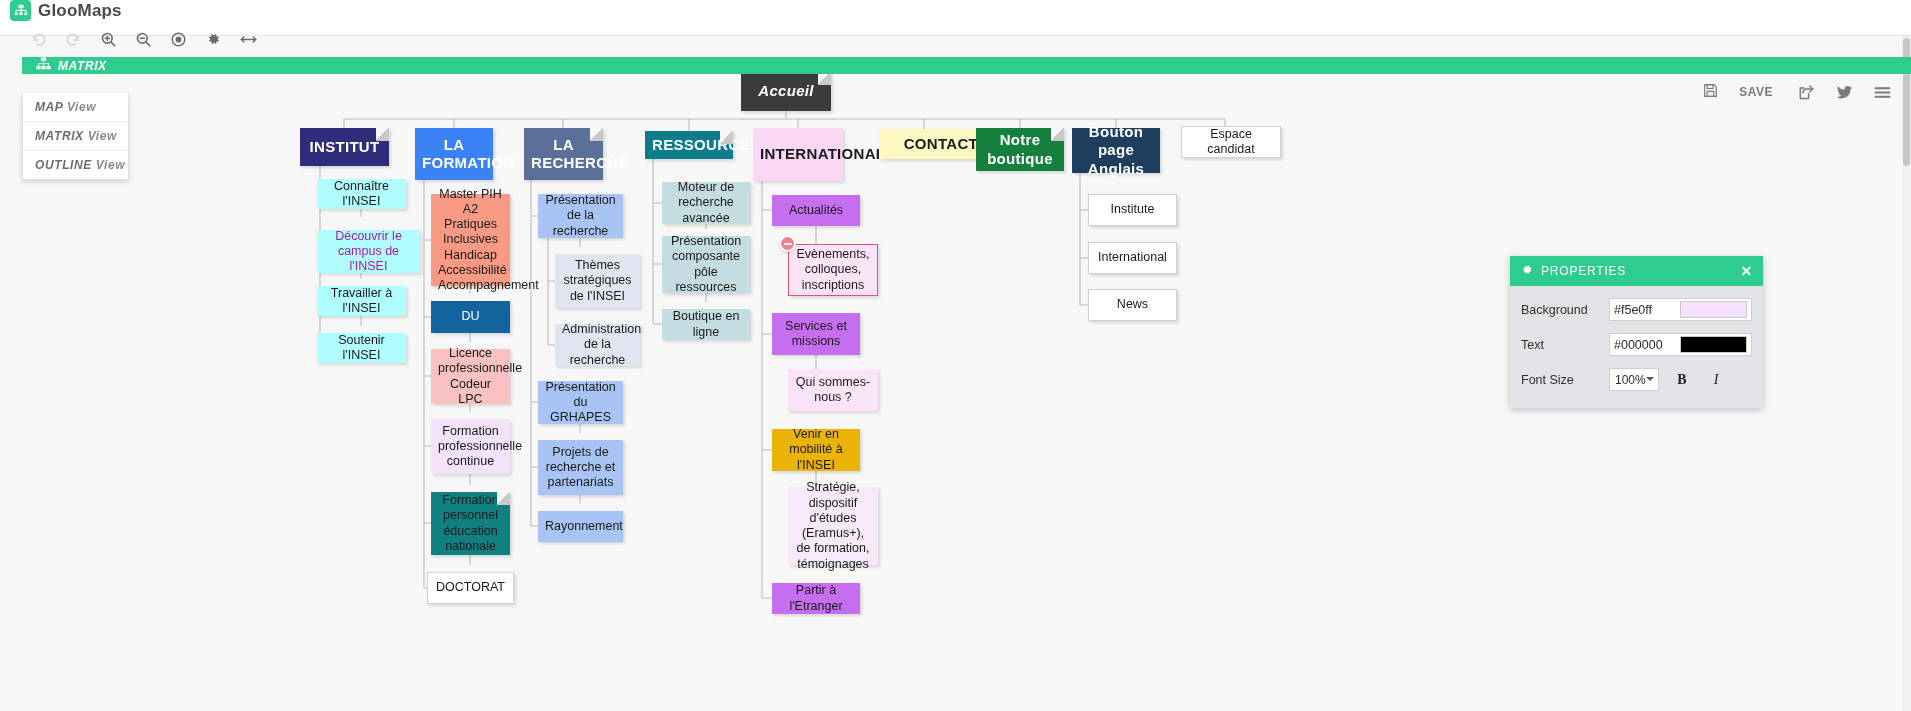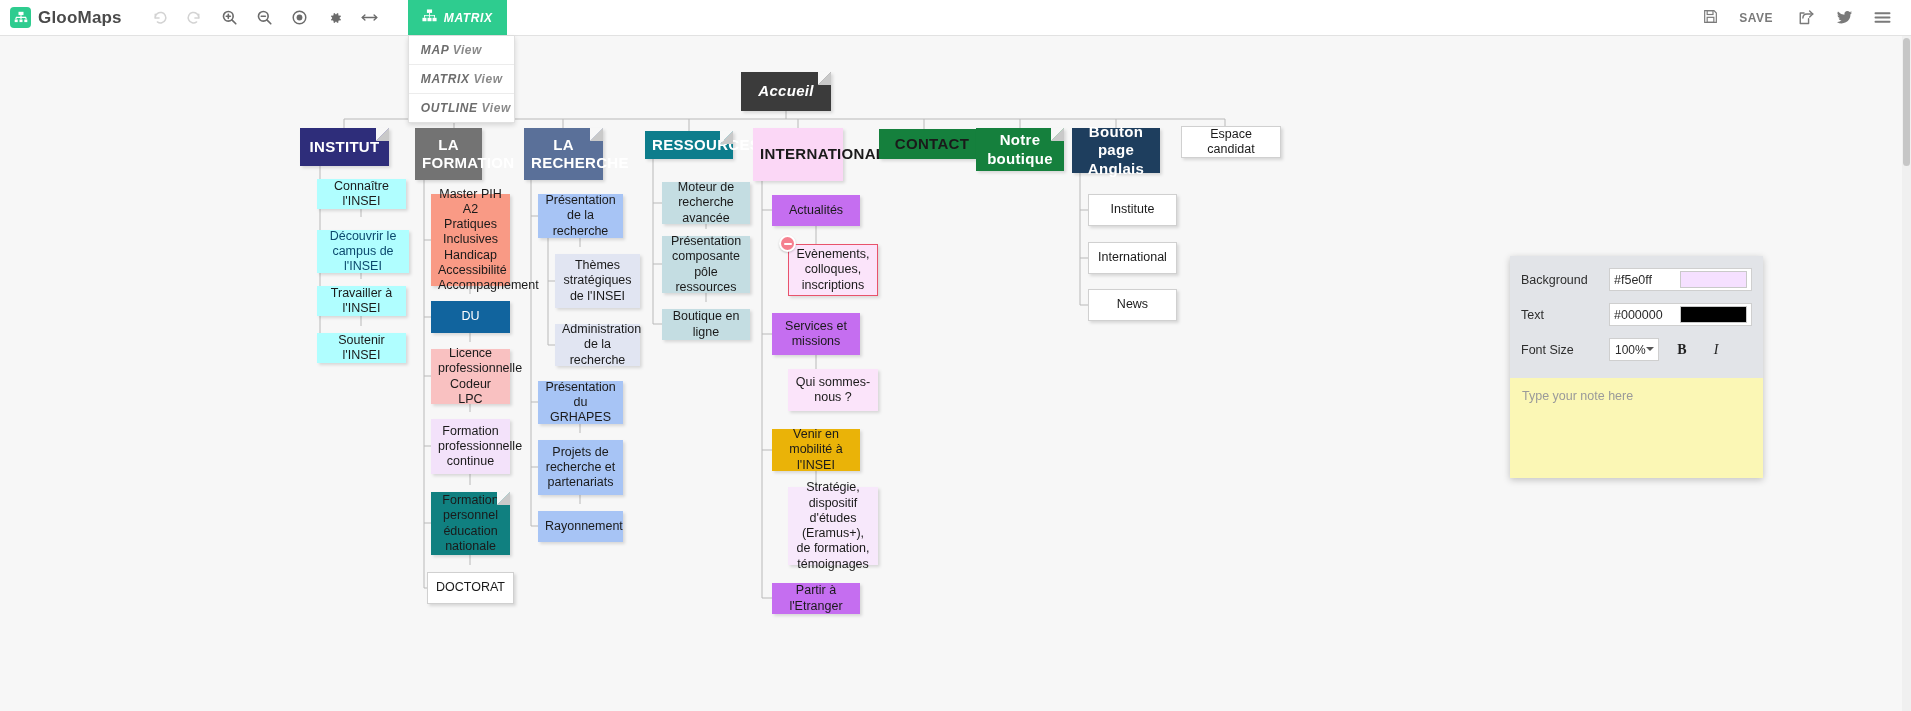--- a/index.html
+++ b/index.html
@@ -13,20 +13,21 @@
   }
 
   
   .topbar {
     position: absolute; top: 0; left: 0;
     width: 1911px; height: 36px;
     background: #ffffff;
     border-bottom: 1px solid #e2e2e2;
     display: flex; align-items: stretch;
     z-index: 60;
+    flex-direction: column;
   }
   .brand { display: flex; align-items: center; padding-left: 10px; gap: 7px; }
   .brand-logo {
     width: 21px; height: 21px; border-radius: 4px;
     background: #2ecc8f; display: flex; align-items: center; justify-content: center;
   }
   .brand-name {
     font-size: 17px; color: #4a4a4a; font-weight: 600; letter-spacing: .2px;
   }
   .tool-group { display: flex; align-items: center; margin-left: 22px; gap: 3px; }
@@ -383,30 +384,30 @@
   <div id="node-layer">
       <div class="node title dogear" style="left: 741px; top: 36px; width: 90px; height: 39px; background: rgb(59, 59, 59); color: rgb(255, 255, 255); font-style: italic;">
         <span>Accueil</span>
       </div>
       <div class="node title dogear" style="left: 300px; top: 92px; width: 89px; height: 38px; background: rgb(46, 45, 122); color: rgb(255, 255, 255);">
         <span>INSTITUT</span>
       </div>
       <div class="node" style="left: 317px; top: 143px; width: 89px; height: 30px; background: rgb(176, 254, 255); color: rgb(26, 26, 26);">
         <span>Connaître l'INSEI</span>
       </div>
-      <div class="node" style="left: 317px; top: 194px; width: 92px; height: 43px; background: rgb(176, 254, 255); color: #0c4a6e;">
+      <div class="node" style="left: 317px; top: 194px; width: 103px; height: 43px; background: rgb(176, 254, 255); color: #a21caf;">
         <span>Découvrir le campus de l'INSEI</span>
       </div>
       <div class="node" style="left: 317px; top: 250px; width: 89px; height: 30px; background: rgb(176, 254, 255); color: rgb(26, 26, 26);">
         <span>Travailler à l'INSEI</span>
       </div>
       <div class="node" style="left: 317px; top: 297px; width: 89px; height: 30px; background: rgb(176, 254, 255); color: rgb(26, 26, 26);">
         <span>Soutenir l'INSEI</span>
       </div>
-      <div class="node title" style="left: 415px; top: 92px; width: 67px; height: 52px; background: #737373; color: rgb(255, 255, 255);">
+      <div class="node title" style="left: 415px; top: 92px; width: 78px; height: 52px; background: #3b82f6; color: rgb(255, 255, 255);">
         <span>LA FORMATION</span>
       </div>
       <div class="node" style="left: 431px; top: 158px; width: 79px; height: 92px; background: rgb(249, 154, 133); color: rgb(26, 26, 26);">
         <span>Master PIH A2 Pratiques Inclusives Handicap Accessibilité Accompagnement</span>
       </div>
       <div class="node" style="left: 431px; top: 265px; width: 79px; height: 32px; background: rgb(17, 100, 158); color: rgb(255, 255, 255);">
         <span>DU</span>
       </div>
       <div class="node" style="left: 431px; top: 313px; width: 79px; height: 55px; background: rgb(249, 193, 193); color: rgb(26, 26, 26);">
         <span>Licence professionnelle Codeur LPC</span>
@@ -473,21 +474,21 @@
       </div>
       <div class="node" style="left: 772px; top: 393px; width: 88px; height: 42px; background: #eab308; color: rgb(26, 26, 26);">
         <span>Venir en mobilité à l'INSEI</span>
       </div>
       <div class="node" style="left: 788px; top: 451px; width: 90px; height: 78px; background: rgb(247, 232, 251); color: rgb(26, 26, 26);">
         <span>Stratégie, dispositif d'études (Eramus+), de formation, témoignages</span>
       </div>
       <div class="node" style="left: 772px; top: 547px; width: 88px; height: 31px; background: rgb(197, 110, 240); color: rgb(26, 26, 26);">
         <span>Partir à l'Etranger</span>
       </div>
-      <div class="node title" style="left: 879px; top: 93px; width: 106px; height: 30px; background: #15803d; color: rgb(26, 26, 26);">
+      <div class="node title" style="left: 879px; top: 93px; width: 106px; height: 30px; background: #fef9c3; color: rgb(26, 26, 26); text-align: right;">
         <span>CONTACT</span>
       </div>
       <div class="node title dogear" style="left: 976px; top: 92px; width: 88px; height: 43px; background: #15803d; color: rgb(255, 255, 255);">
         <span>Notre boutique</span>
       </div>
       <div class="node title" style="left: 1072px; top: 92px; width: 88px; height: 45px; background: rgb(30, 62, 94); color: rgb(255, 255, 255);">
         <span>Bouton page Anglais</span>
       </div>
       <div class="node plain" style="left: 1088px; top: 158px; width: 89px; height: 32px;">
         <span>Institute</span>
@@ -498,20 +499,30 @@
       <div class="node plain" style="left: 1088px; top: 253px; width: 89px; height: 32px;">
         <span>News</span>
       </div>
       <div class="node plain" style="left: 1181px; top: 90px; width: 100px; height: 32px;">
         <span>Espace candidat</span>
       </div>
     </div>
 </div>
 
 <div class="props">
+  <div class="props-head">
+    <span>
+      <svg width="13" height="13" viewBox="0 0 20 20" fill="#fff">
+        <path d="M10 6.6a3.4 3.4 0 100 6.8 3.4 3.4 0 000-6.8zm0 5.1a1.7 1.7 0 110-3.4 1.7 1.7 0 010 3.4z"></path>
+        <path d="M17.4 11.3l-1.5-.5a6 6 0 000-1.6l1.5-.5-.8-2-1.5.5a6.2 6.2 0 00-1.1-1.1l.5-1.5-2-.8-.5 1.5a6 6 0 00-1.6 0L9.9 3.8l-2 .8.5 1.5a6.2 6.2 0 00-1.1 1.1l-1.5-.5-.8 2 1.5.5a6 6 0 000 1.6l-1.5.5.8 2 1.5-.5a6.2 6.2 0 001.1 1.1l-.5 1.5 2 .8.5-1.5a6 6 0 001.6 0l.5 1.5 2-.8-.5-1.5a6.2 6.2 0 001.1-1.1l1.5.5z"></path>
+      </svg>
+    </span>
+    <span>PROPERTIES</span>
+    <span class="props-close">✕</span>
+  </div>
 
   <div class="props-body">
     <div class="prop-row">
       <div class="prop-label">Background</div>
       <div class="prop-input">
         <span>#f5e0ff</span>
         <span class="swatch" id="bg-swatch" style="background: rgb(245, 224, 255);"></span>
       </div>
     </div>
 
@@ -527,18 +538,17 @@
       <div class="prop-label">Font Size</div>
       <div class="fs-select">
         <span>100%</span>
         <span class="caret"></span>
       </div>
       <div class="fmt-btn" style="font-weight:bold">B</div>
       <div class="fmt-btn" style="font-style:italic">I</div>
     </div>
   </div>
 
-  <div class="note-area">Type your note here</div>
 </div>
 
 <div class="vscroll">
   <div class="thumb"></div>
 </div>
 
 </body></html>

